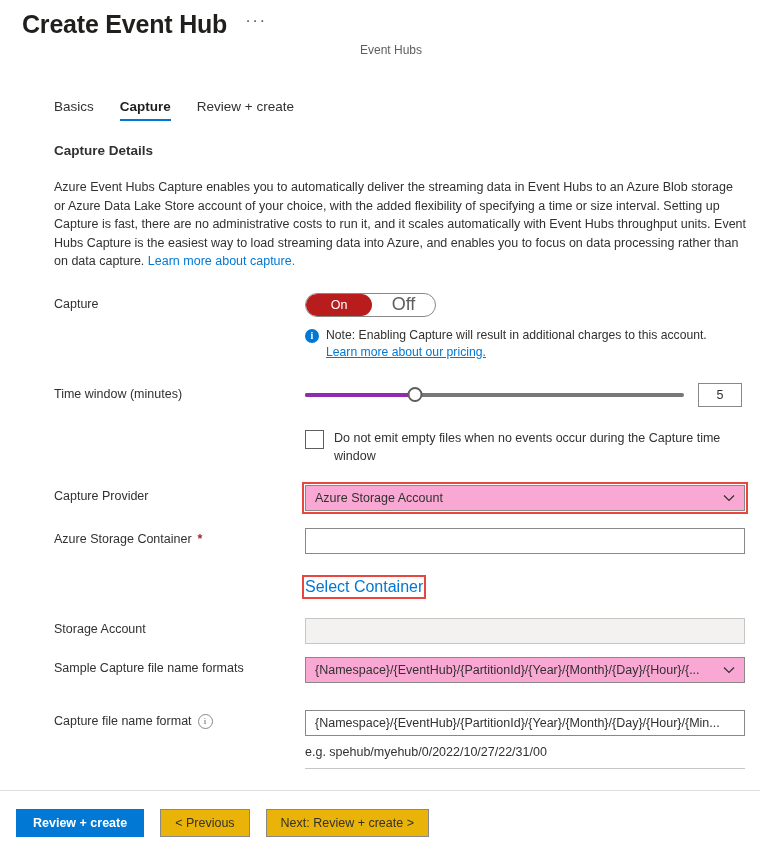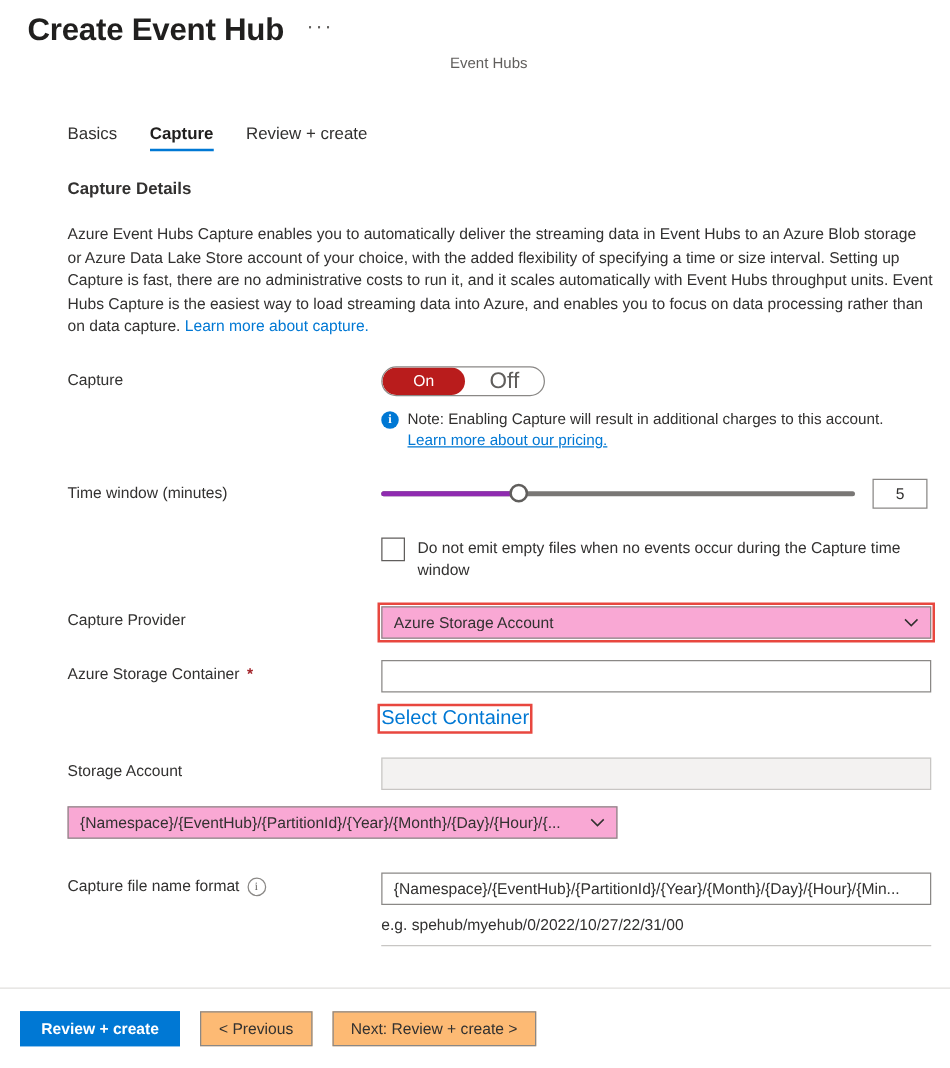--- a/index.html
+++ b/index.html
@@ -358,21 +358,21 @@
     display: flex;
     align-items: center;
     padding-left: 16px;
     gap: 16px;
   }
   .btn {
     height: 28px;
     padding: 0 14px;
     font-size: 12.5px;
     border: 1px solid #8a8886;
-    background: #fdba74;
+    background: #eab308;
     color: #323130;
     display: flex;
     align-items: center;
     justify-content: center;
     cursor: pointer;
     box-sizing: border-box;
     font-family: "Liberation Sans", sans-serif;
   }
   .btn.primary {
     background: #0078d4;
@@ -470,36 +470,39 @@
     </div>
   </div>
 
   <div class="form-row" style="margin-top:17px;">
     <div class="form-label">
       <span>Azure Storage Container</span>
       <span class="req-star">*</span>
     </div>
     <div class="form-field">
       <div class="input-box"></div>
-      <div style="margin-top:12px;">
+      <div style="margin-top:24px;">
         <a class="link highlight-red-tight">Select Container</a>
       </div>
     </div>
   </div>
 
   <div class="form-row" style="margin-top:22px;">
     <div class="form-label">
       <span>Storage Account</span>
     </div>
     <div class="form-field">
       <div class="input-box disabled"></div>
     </div>
   </div>
 
   <div class="form-row" style="margin-top:13px;">
+    <div class="form-label">
+      <span>Sample Capture file name formats</span>
+    </div>
     <div class="form-field">
       <div class="select-box">
         <span class="select-text">{Namespace}/{EventHub}/{PartitionId}/{Year}/{Month}/{Day}/{Hour}/{...</span>
         <span class="chev">
           <svg width="12" height="8" viewBox="0 0 12 8">
               <path d="M1 1.5L6 6.5L11 1.5" stroke="#323130" stroke-width="1.2" fill="none"></path>
             </svg>
         </span>
       </div>
     </div>

